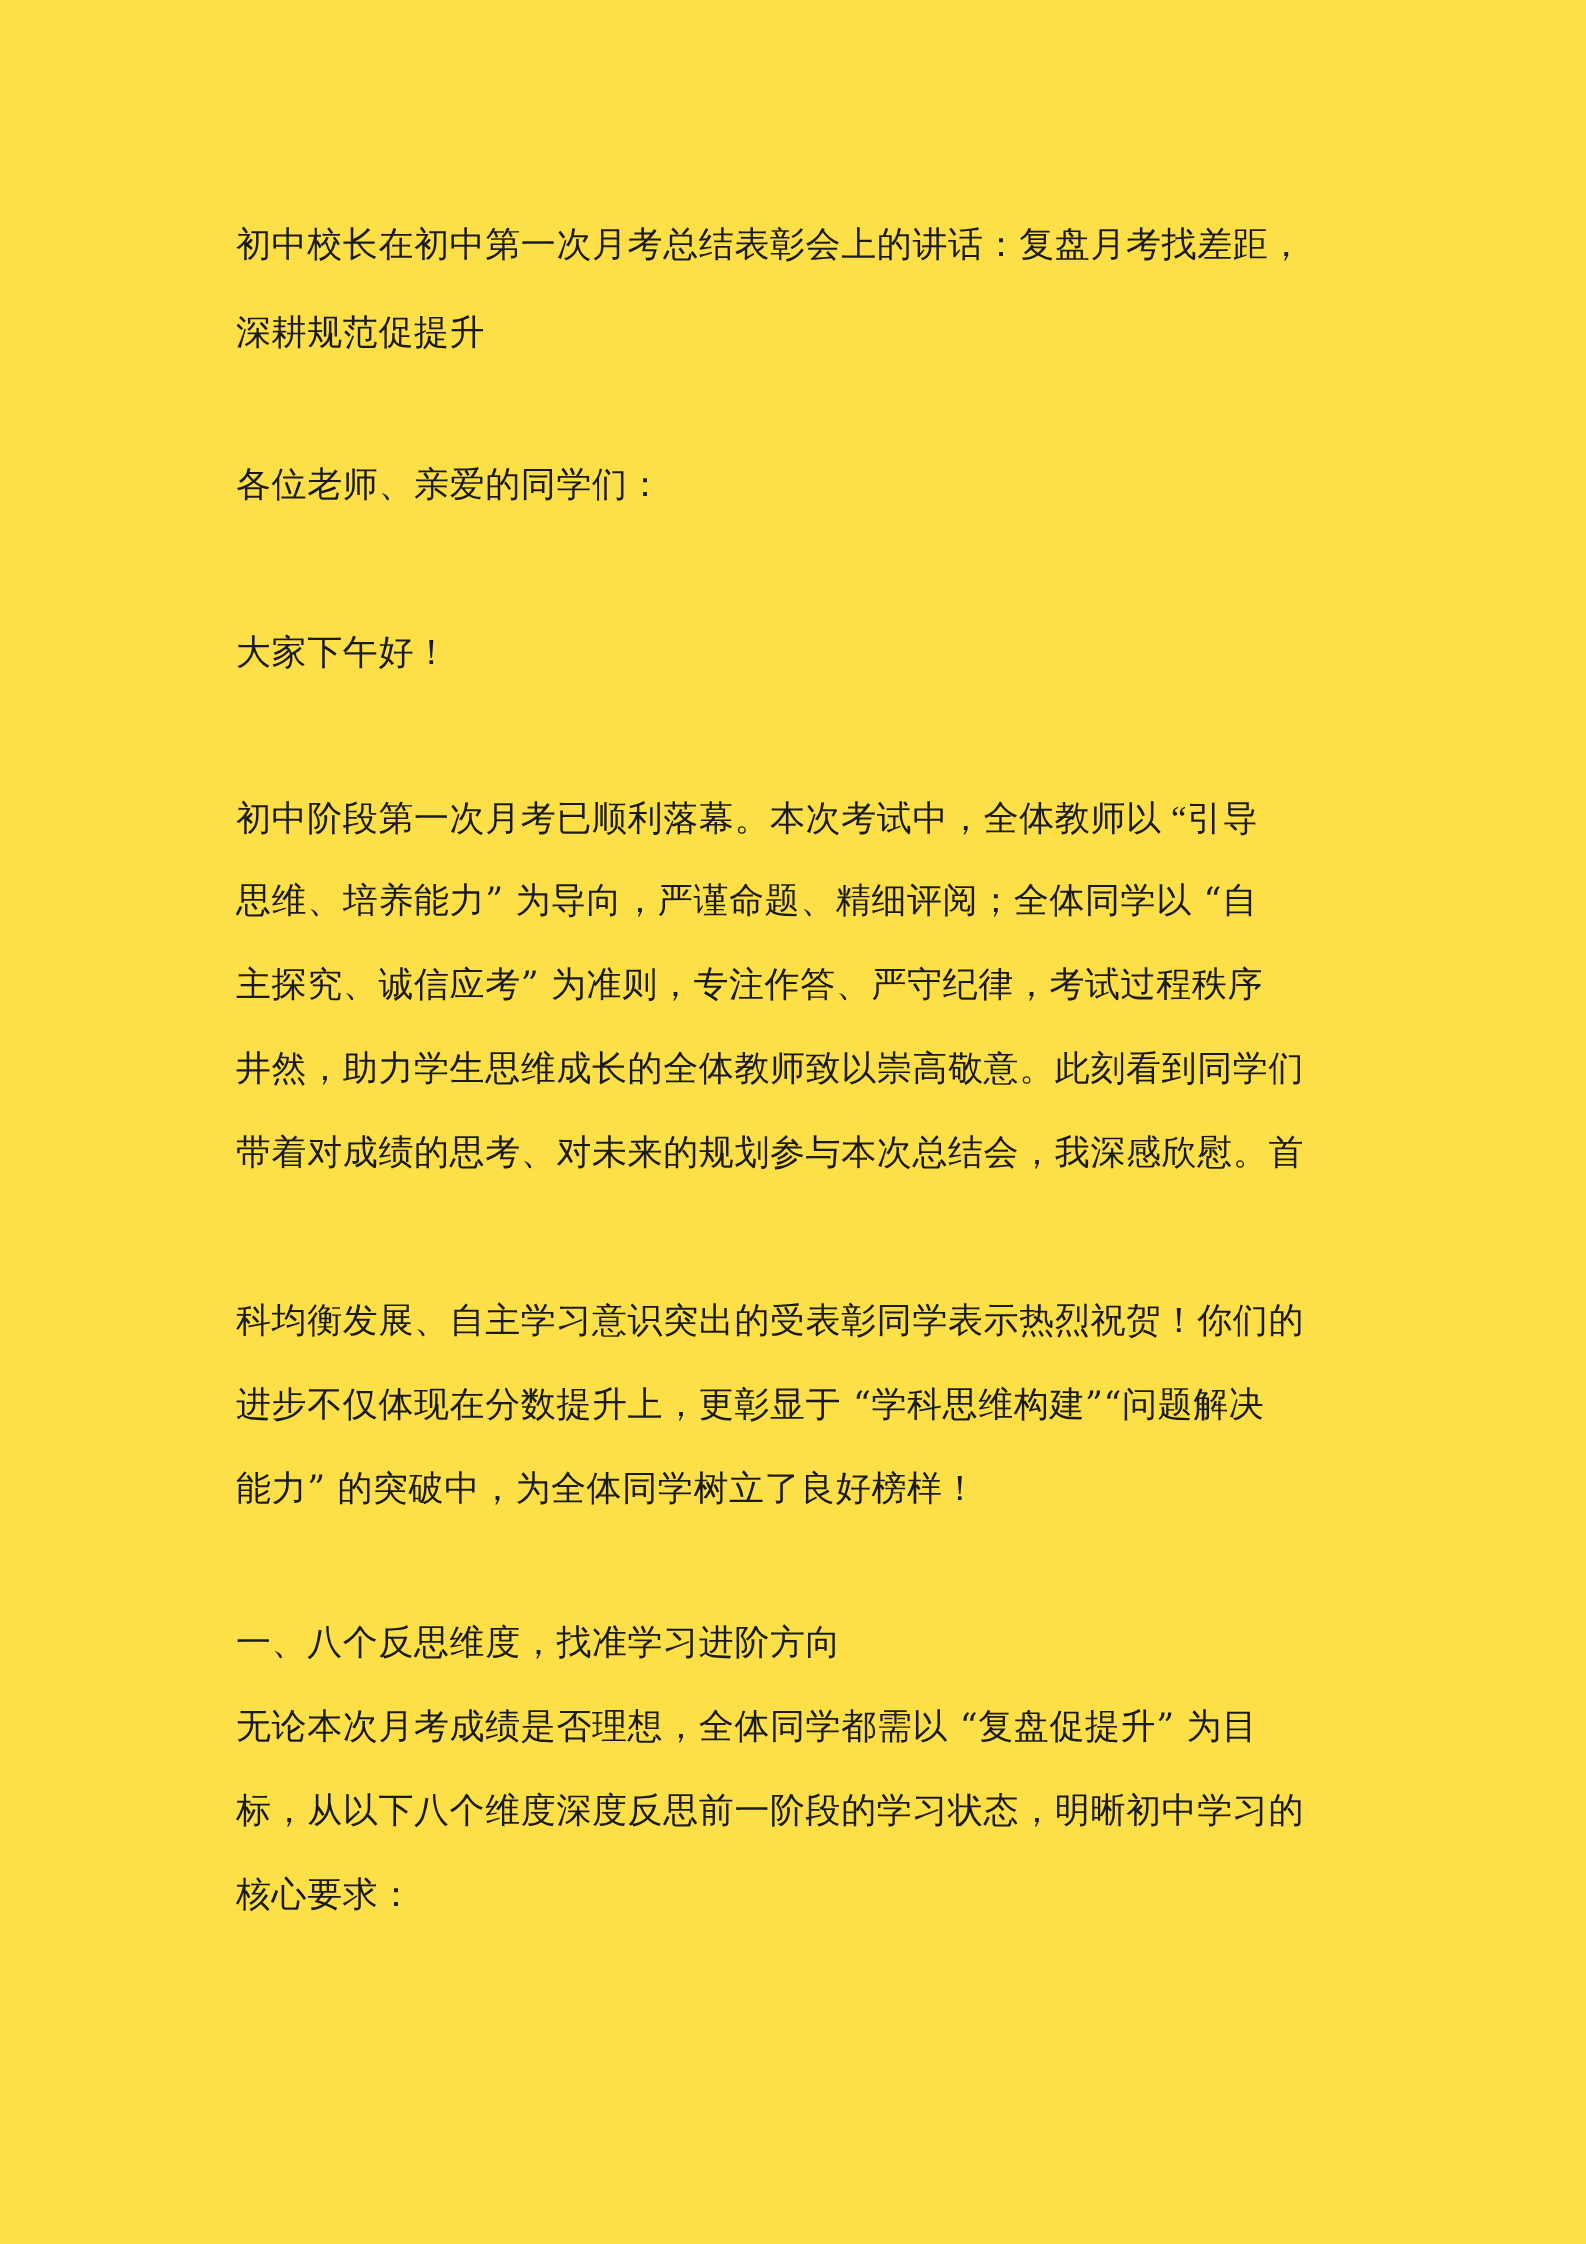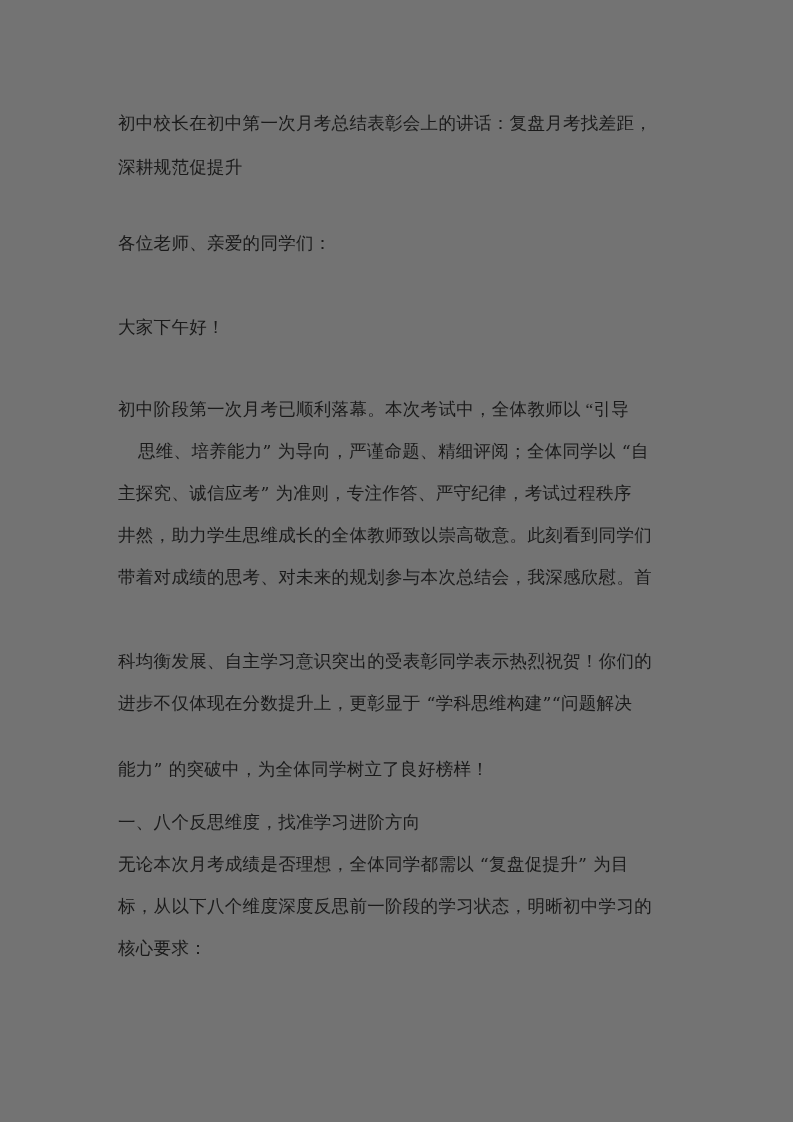--- a/index.html
+++ b/index.html
@@ -14,21 +14,21 @@
       overflow: hidden;
       font-family: "DejaVu Serif", "Liberation Serif", serif;
       color: #1a1a1a;
     }
     .page {
       position: absolute;
       left: 0;
       top: 0;
       width: 793px;
       height: 1122px;
-      background: #737373;
+      background: #fde047;
     }
     .line {
       position: absolute;
       left: 118px;
       font-size: 17.5px;
       line-height: 22px;
       white-space: nowrap;
       letter-spacing: 0.3px;
     }
   </style>
@@ -37,26 +37,26 @@
 
 <div class="page">
   <div class="line" style="top:112px;">初中校长在初中第一次月考总结表彰会上的讲话：复盘月考找差距，</div>
   <div class="line" style="top:156px;">深耕规范促提升</div>
 
   <div class="line" style="top:232px;">各位老师、亲爱的同学们：</div>
 
   <div class="line" style="top:316px;">大家下午好！</div>
 
   <div class="line" style="top:398px;font-family:Liberation Serif, serif;">初中阶段第一次月考已顺利落幕。本次考试中，全体教师以 “引导</div>
-  <div class="line" style="top:440px;margin-left:20px;">思维、培养能力” 为导向，严谨命题、精细评阅；全体同学以 “自</div>
+  <div class="line" style="top:440px;">思维、培养能力” 为导向，严谨命题、精细评阅；全体同学以 “自</div>
   <div class="line" style="top:482px;">主探究、诚信应考” 为准则，专注作答、严守纪律，考试过程秩序</div>
   <div class="line" style="top:524px;">井然，助力学生思维成长的全体教师致以崇高敬意。此刻看到同学们</div>
   <div class="line" style="top:566px;">带着对成绩的思考、对未来的规划参与本次总结会，我深感欣慰。首</div>
   <div class="line" style="top:650px;">科均衡发展、自主学习意识突出的受表彰同学表示热烈祝贺！你们的</div>
   <div class="line" style="top:692px;">进步不仅体现在分数提升上，更彰显于 “学科思维构建”“问题解决</div>
-  <div class="line" style="top:758px;">能力” 的突破中，为全体同学树立了良好榜样！</div>
+  <div class="line" style="top:734px;">能力” 的突破中，为全体同学树立了良好榜样！</div>
 
   <div class="line" style="top:853px;">无论本次月考成绩是否理想，全体同学都需以 “复盘促提升” 为目</div>
 
   <div class="line" style="top:811px;">一、八个反思维度，找准学习进阶方向</div>
   <div class="line" style="top:895px;">标，从以下八个维度深度反思前一阶段的学习状态，明晰初中学习的</div>
   <div class="line" style="top:937px;">核心要求：</div>
 </div>
 
 </body></html>

